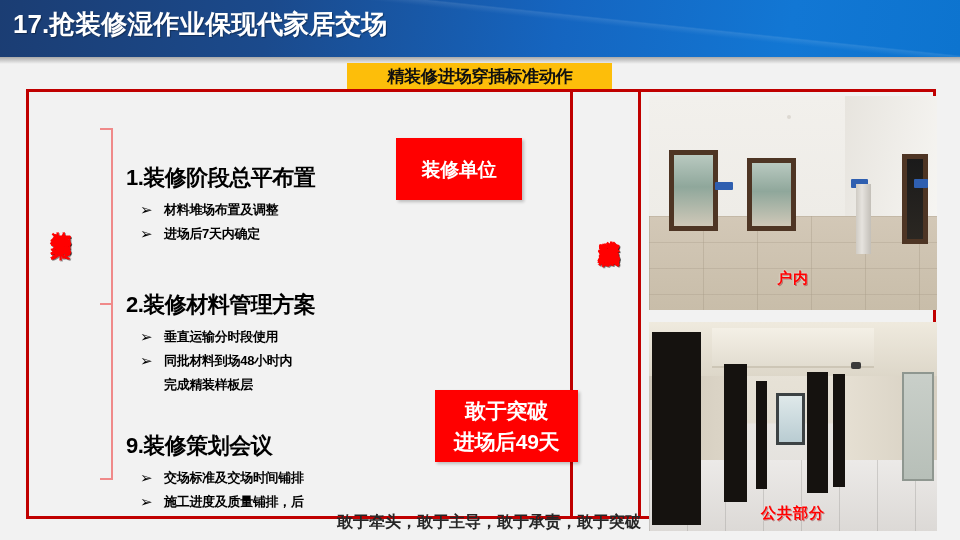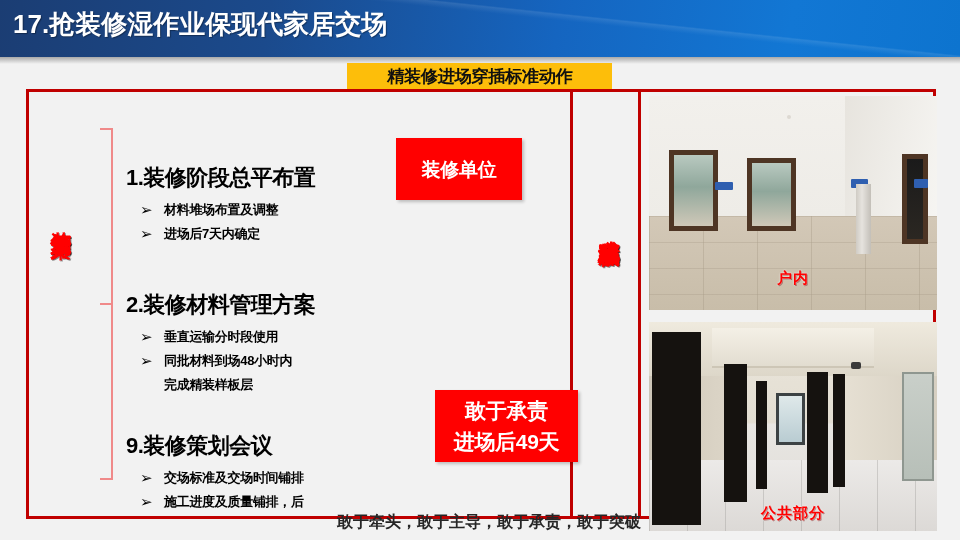--- a/index.html
+++ b/index.html
@@ -339,21 +339,21 @@
         <span class="bullet-text">施工进度及质量铺排，后</span>
       </div>
     </div>
   </div>
 
   <div class="red-box" id="red-box-1">
     <div>装修单位</div>
   </div>
 
   <div class="red-box" id="red-box-2">
-    <div>敢于承责</div>
+    <div>敢于突破</div>
     <div>进场后49天</div>
   </div>
 
   <div id="right-vert-label">完成精装样板层</div>
 
   <div class="photo" id="photo-interior">
     <div class="room-bg"></div>
     <div class="room-wall-r"></div>
     <div class="room-floor-line"></div>
     <div class="tile-grid"></div>

